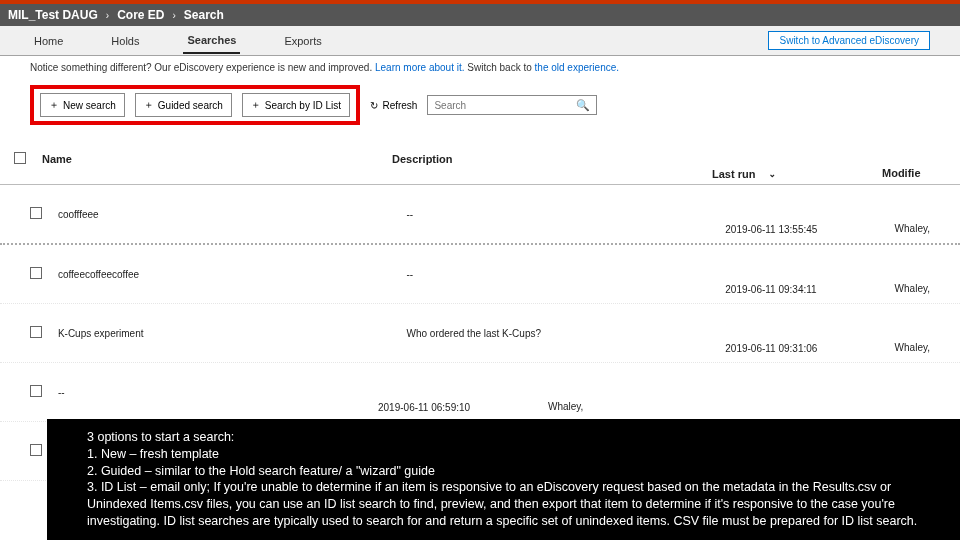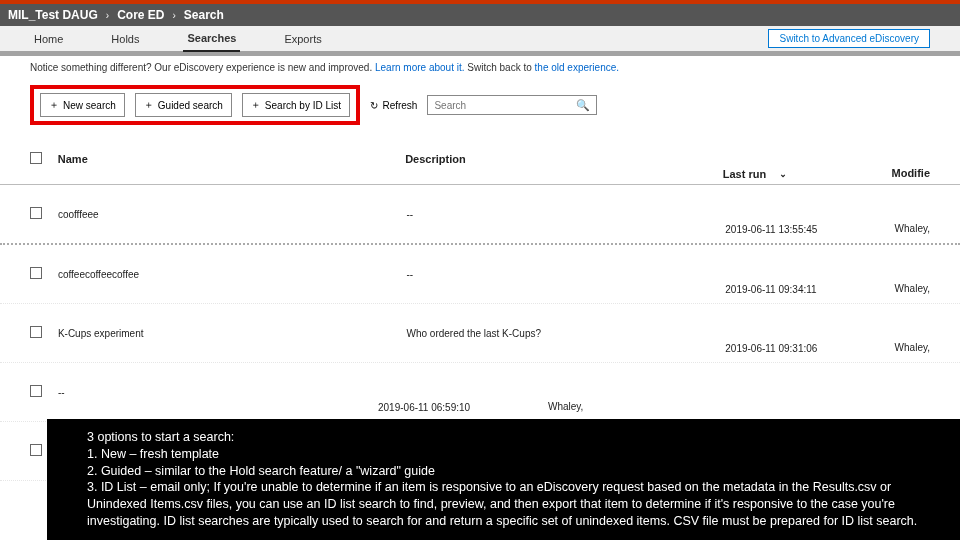--- a/index.html
+++ b/index.html
@@ -1,35 +1,35 @@
 <!DOCTYPE html>
 <html><head>
 <meta charset="utf-8">
 <style>
   * { margin: 0; padding: 0; box-sizing: border-box; font-family: "Segoe UI", Arial, sans-serif; }
   body { width: 960px; height: 540px; overflow: hidden; background: #fff; font-size: 11px; color: #222; }
   .accent-bar { height: 4px; background: #c30; }
   .breadcrumb { background: #555; color: #fff; padding: 4px 8px; font-size: 12px; display: flex; align-items: center; gap: 8px; }
   .breadcrumb .crumb { font-weight: 600; }
   .breadcrumb .sep { font-size: 10px; opacity: .9; }
-  .tabbar { background: #f0f0f0; display: flex; align-items: center; padding: 0 30px; height: 30px; border-bottom: 5px solid #a3a3a3; gap: 40px; }
+  .tabbar { background: #f0f0f0; display: flex; align-items: center; padding: 0 30px; height: 30px; border-bottom: 1px solid #a3a3a3; gap: 40px; }
   .tab { font-size: 11px; color: #333; padding: 6px 4px; cursor: pointer; }
   .tab.active { border-bottom: 2px solid #222; font-weight: 600; }
   .adv-btn { border: 1px solid #0078d4; color: #0078d4; padding: 3px 10px; font-size: 10px; margin-left: auto; cursor: pointer; background: #fff; }
   .notice { padding: 6px 30px; font-size: 10px; color: #333; }
   .notice a { color: #0066cc; text-decoration: none; }
   .toolbar-wrap { padding: 6px 30px; display: flex; align-items: center; gap: 10px; }
   .red-box { border: 4px solid #e60000; display: inline-flex; gap: 10px; padding: 4px 6px; }
   .tool-btn { border: 1px solid #888; background: #fff; padding: 4px 8px; font-size: 10px; display: inline-flex; align-items: center; gap: 4px; cursor: pointer; white-space: nowrap; }
   .tool-btn .plus { font-weight: 400; }
   .refresh-btn { border: none; background: transparent; font-size: 10px; display: inline-flex; align-items: center; gap: 4px; cursor: pointer; }
   .search-box { border: 1px solid #888; display: inline-flex; align-items: center; padding: 2px 6px; width: 170px; height: 20px; }
   .search-box input { border: none; outline: none; font-size: 10px; flex: 1; }
   .search-box .mag { font-size: 11px; }
-  .table-head { display: flex; padding: 6px 30px 4px; border-bottom: 1px solid #bbb; font-weight: 600; font-size: 11px; align-items: center; }
+  .table-head { display: flex; padding: 6px 14px 4px; border-bottom: 1px solid #bbb; font-weight: 600; font-size: 11px; align-items: center; }
   .col-chk { width: 28px; }
   .col-name { width: 350px; }
   .col-desc { width: 320px; }
   .col-last { width: 170px; display: flex; align-items: center; gap: 13px; margin-top: 31px; }
   .col-mod { flex: 1; margin-top: 28px; }
   .row { display: flex; padding: 8px 30px; border-bottom: 1px dotted #e6e6e6; font-size: 10px; align-items: center; }
   .row:first-of-type { border-bottom: 2px dotted #aaa; }
   .chk { width: 12px; height: 12px; border: 1px solid #666; display: inline-block; cursor: pointer; }
   .caption { position: absolute; bottom: 0; left: 7px; right: 0; background: #000; color: #fff; font-size: 12.5px; line-height: 1.35; padding: 10px 40px; font-family: Arial, sans-serif; margin-left: 40px; }
   .chev { font-size: 9px; }

